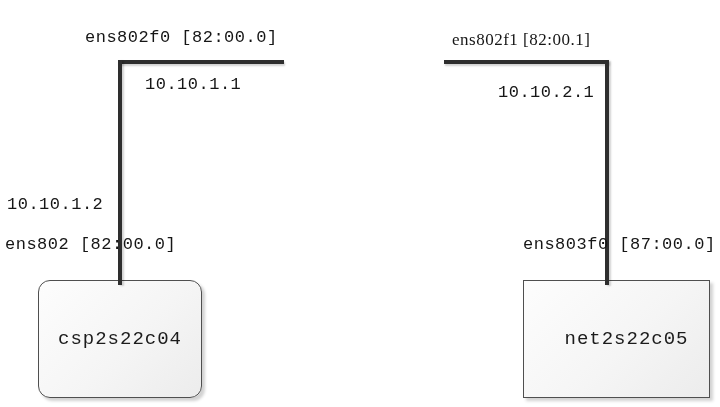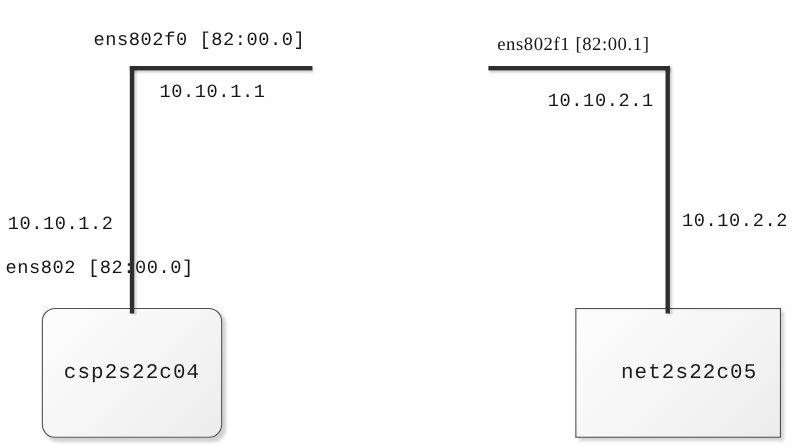--- a/index.html
+++ b/index.html
@@ -72,15 +72,15 @@
     <span class="node-label">net2s22c05</span>
   </div>
 
   <div class="iface-label" style="left:85px; top:29px;">ens802f0 [82:00.0]</div>
   <div class="iface-label" style="left:145px; top:76px;">10.10.1.1</div>
   <div class="iface-label" style="left:7px; top:196px;">10.10.1.2</div>
   <div class="iface-label" style="left:5px; top:236px;">ens802 [82:00.0]</div>
 
   <div class="iface-label" style="left:452px; top:31px;font-family:Liberation Serif, serif;">ens802f1 [82:00.1]</div>
   <div class="iface-label" style="left:498px; top:59px;margin-top:25px;">10.10.2.1</div>
-  <div class="iface-label" style="left:620px; top:193px;">10.10.2.2</div>
+  <div class="iface-label" style="left:523px; top:236px;">ens803f0 [87:00.0]</div>
 
 </div>
 
 </body></html>

